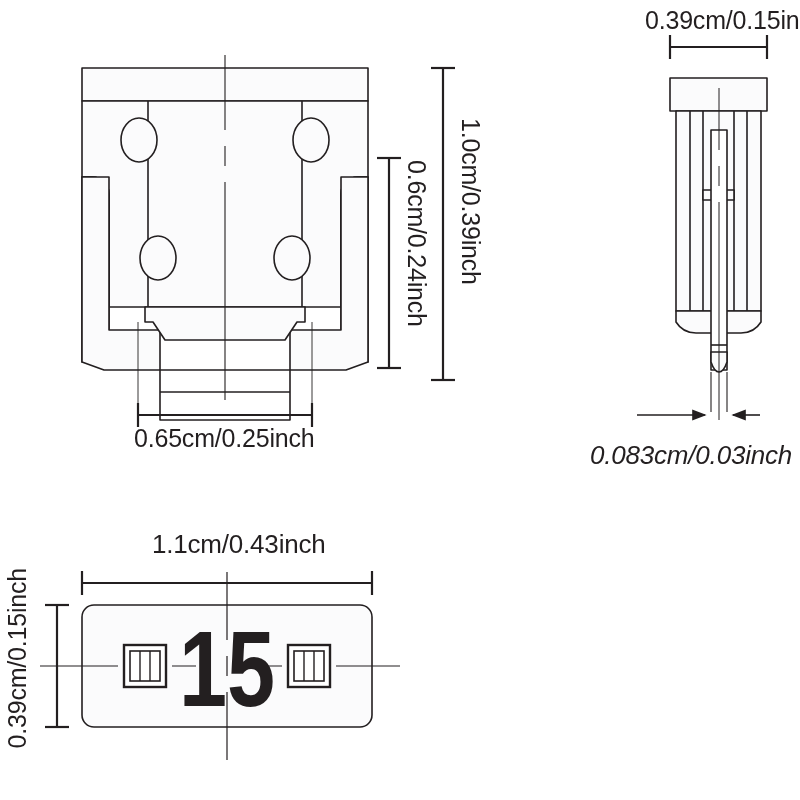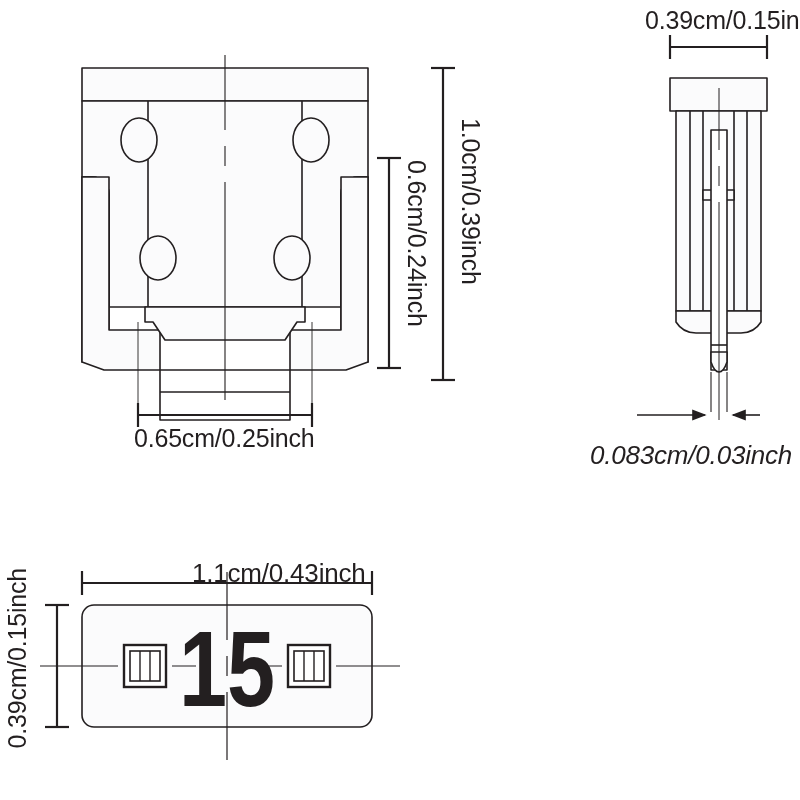--- a/index.html
+++ b/index.html
@@ -183,17 +183,17 @@
   <div class="dim-label" style="left:134px; top:424px; font-size:25px;text-align:right;">0.65cm/0.25inch</div>
 
   <div class="dim-label rot-cw" style="left:456px; top:118px; font-size:25px;">1.0cm/0.39inch</div>
 
   <div class="dim-label rot-cw" style="left:402px; top:160px; font-size:25px;">0.6cm/0.24inch</div>
 
   <div class="dim-label" style="left:645px; top:6px; font-size:25px;">0.39cm/0.15inch</div>
 
   <div class="dim-label" style="left:590px; top:440px; font-size:26px;font-style:italic;">0.083cm/0.03inch</div>
 
-  <div class="dim-label" style="left:152px; top:558px; font-size:26px;margin-left:40px;">1.1cm/0.43inch</div>
+  <div class="dim-label" style="left:152px; top:529px; font-size:26px;">1.1cm/0.43inch</div>
 
   <div class="dim-label rot-ccw" style="left:3px; top:568px; font-size:25px;">0.39cm/0.15inch</div>
 
 </div>
 
 </body></html>

